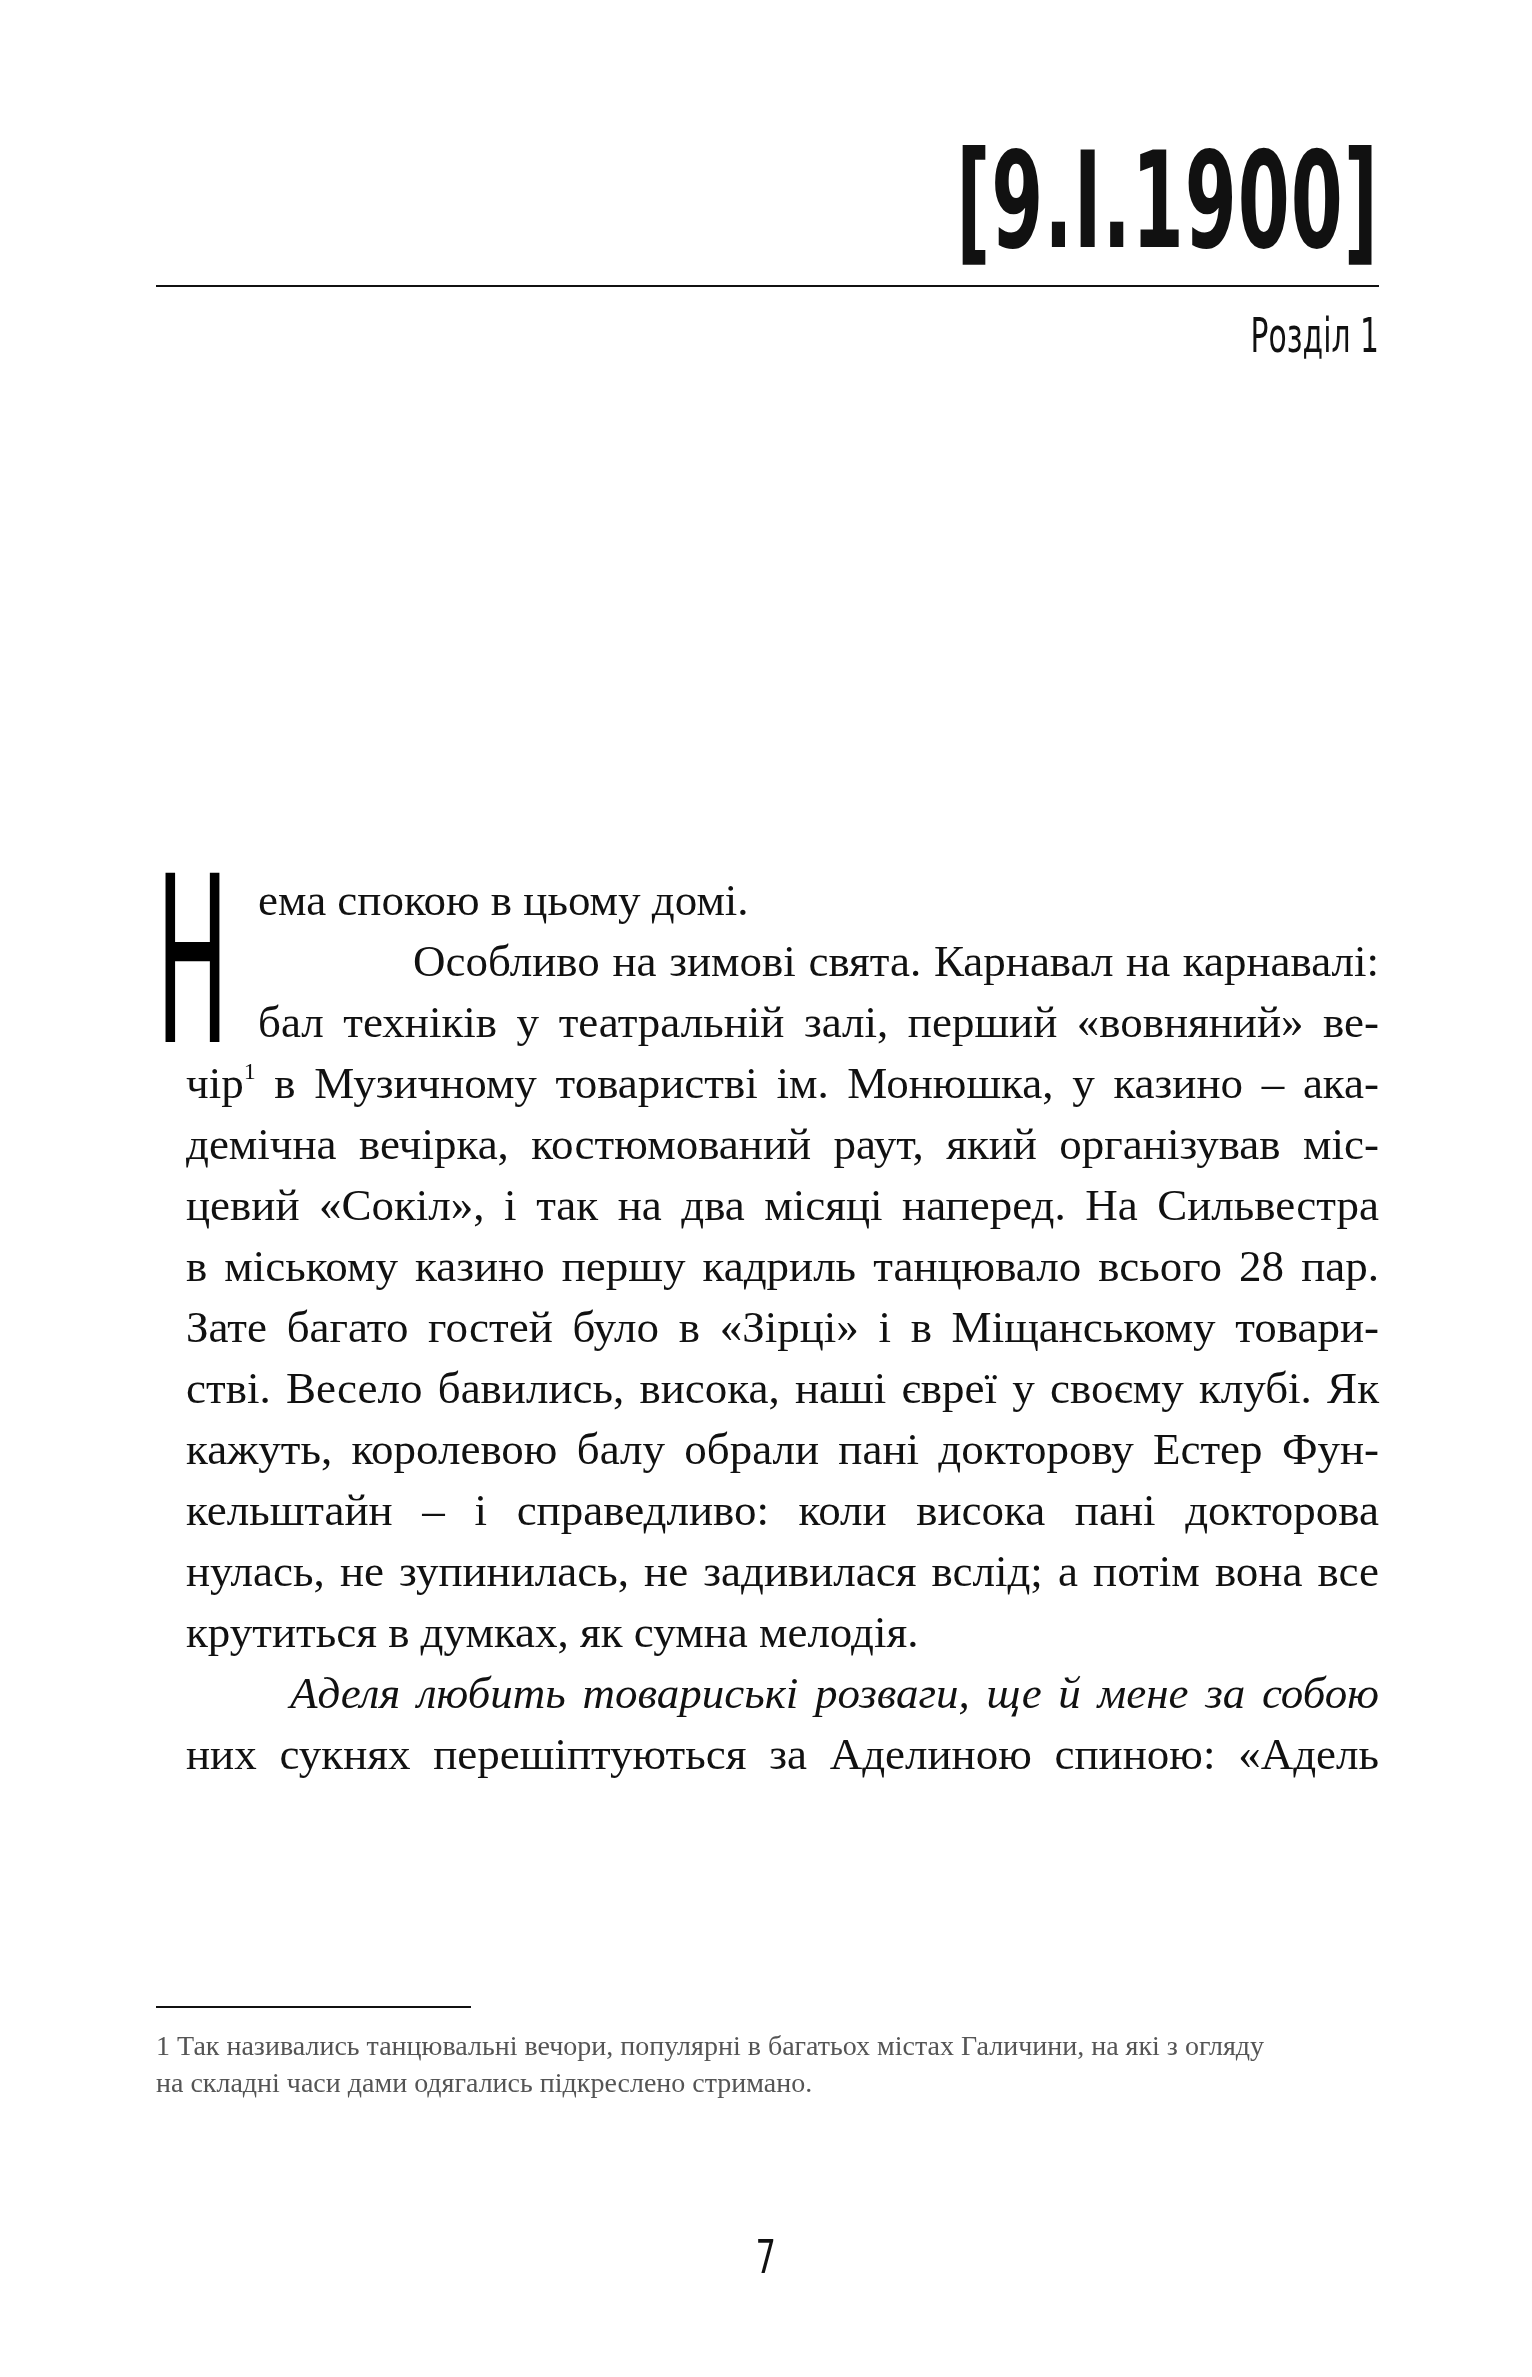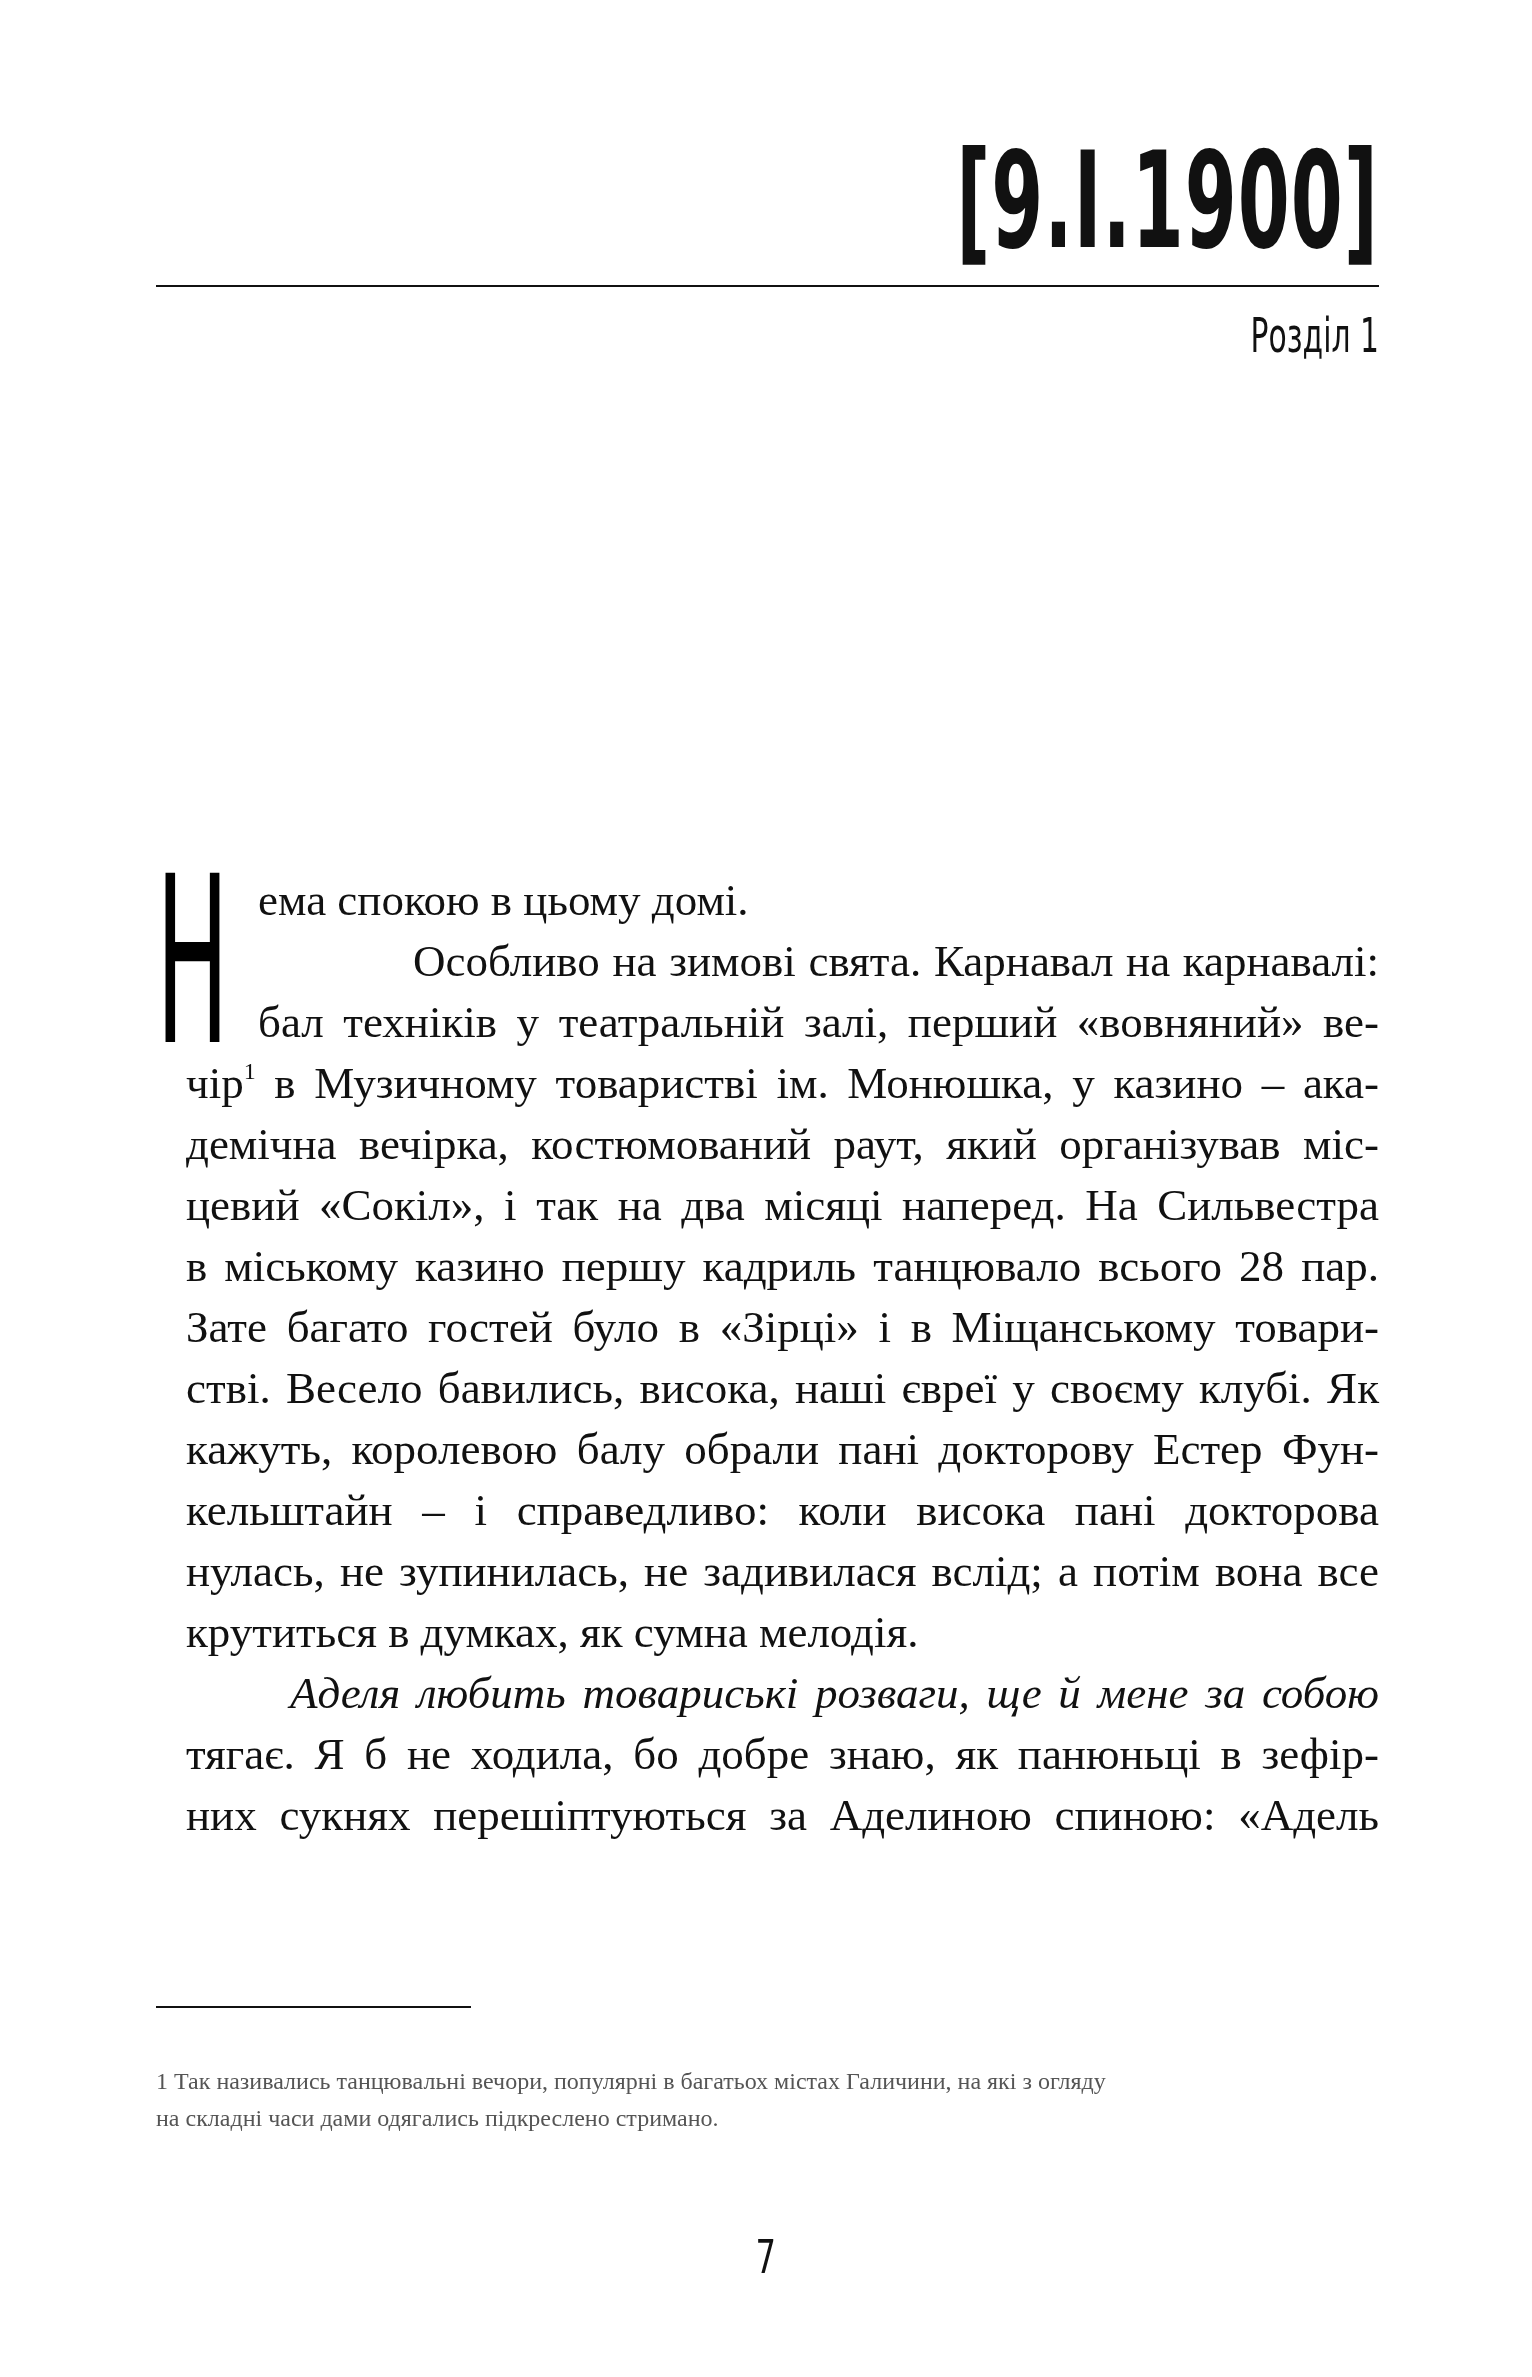--- a/index.html
+++ b/index.html
@@ -108,24 +108,23 @@
       width: 315px;
       height: 2.4px;
       background: #111;
     }
     .footnote {
       position: absolute;
       left: 156px;
       top: 2027px;
       width: 1223px;
       font-family: "Liberation Serif", "DejaVu Serif", serif;
-      font-size: 24px;
+      font-size: 28px;
       line-height: 37px;
       color: #555555;
-      margin-top: 36px;
     }
     .footnote .fline {
       display: block;
       white-space: nowrap;
     }
     .page-number {
       position: absolute;
       left: 0;
       width: 1532px;
       top: 2233px;
@@ -159,21 +158,20 @@
     <span class="line">демічна вечірка, костюмований раут, який організував міс-</span>
     <span class="line">цевий «Сокіл», і так на два місяці наперед. На Сильвестра</span>
     <span class="line">в міському казино першу кадриль танцювало всього 28 пар.</span>
     <span class="line">Зате багато гостей було в «Зірці» і в Міщанському товари-</span>
     <span class="line">стві. Весело бавились, висока, наші євреї у своєму клубі. Як</span>
     <span class="line">кажуть, королевою балу обрали пані докторову Естер Фун-</span>
     <span class="line">кельштайн – і справедливо: коли висока пані докторова</span>
     <span class="line">нулась, не зупинилась, не задивилася вслід; а потім вона все</span>
     <span class="line last">крутиться в думках, як сумна мелодія.</span>
     <span class="line indent">Аделя любить товариські розваги, ще й мене за собою</span>
-    <span class="line">тягає. Я б не ходила, бо добре знаю, як панюньці в зефір-</span>
     <span class="line">них сукнях перешіптуються за Аделиною спиною: «Адель</span>
   </div>
 
   <div class="footnote-rule"></div>
   <div class="footnote">
     <span class="fline">1 Так називались танцювальні вечори, популярні в багатьох містах Галичини, на які з огляду</span>
     <span class="fline">на складні часи дами одягались підкреслено стримано.</span>
   </div>
 
   <div class="page-number"><span>7</span></div>

